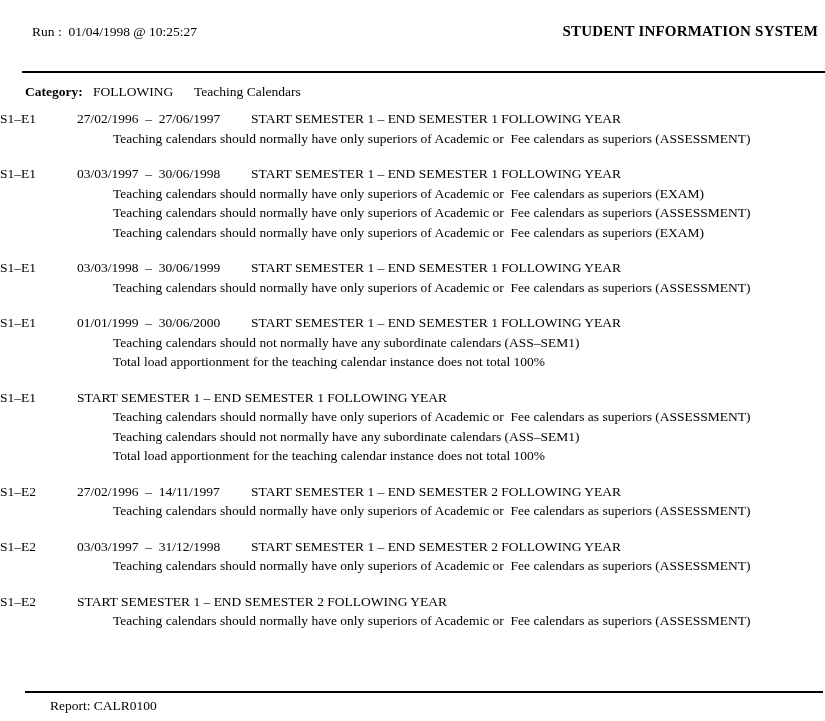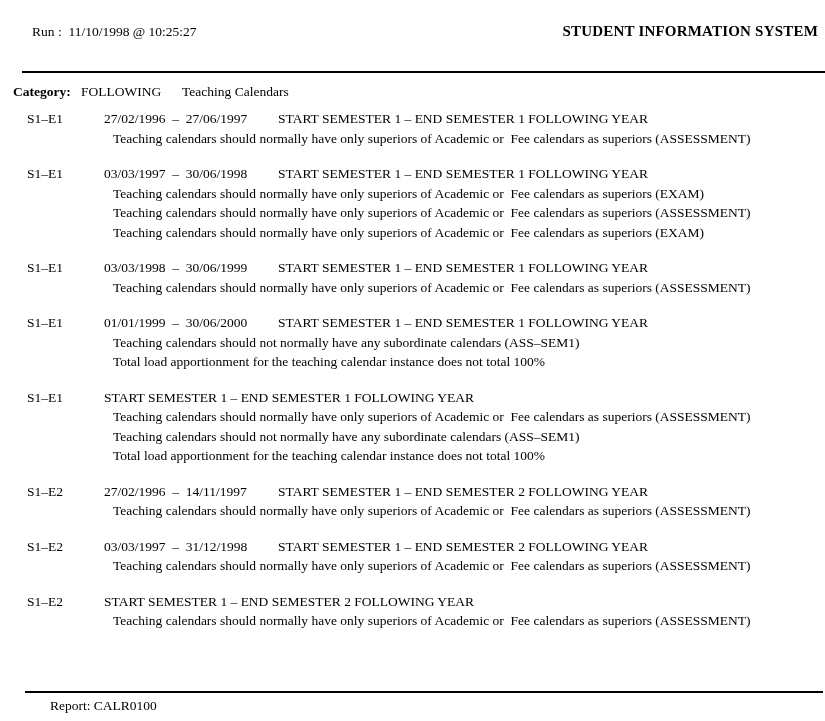--- a/index.html
+++ b/index.html
@@ -50,34 +50,33 @@
     height: 2px;
     background: #000000;
   }
   .category-row {
     position: absolute;
     top: 84px;
     left: 0;
     right: 0;
     display: flex;
     font-size: 13.5px;
-    padding-left: 13px;
+    padding-left: 25px;
   }
   .category-label { font-weight: bold; width: 68px; }
   .category-code  { width: 101px; }
   .entries {
     position: absolute;
     top: 109px;
     left: 0;
     right: 0;
   }
   .entry { margin-bottom: 16px; }
   .entry-header {
     display: flex;
-    padding-left: 27px;
     font-size: 13.5px;
     line-height: 19.5px;
     white-space: pre;
   }
   .entry-code  { width: 77px; }
   .entry-dates { width: 174px; }
   .entry-heading { flex: 1; }
   .entry-messages { padding-left: 113px; }
   .entry-message {
     font-size: 13.5px;
@@ -99,21 +98,21 @@
     font-size: 13.5px;
     white-space: pre;
     margin-left: 23px;
   }
 </style>
 </head>
 <body>
 
 <div class="page">
 
-  <div class="run-label">Run :  11/10/1998 @ 10:25:27</div>
+  <div class="run-label">Run :  01/04/1998 @ 10:25:27</div>
 
   <div class="title-block">
     <div class="title">STUDENT INFORMATION SYSTEM</div>
   </div>
 
   <div class="rule-top"></div>
 
   <div class="category-row">
     <span class="category-label">Category:</span>
     <span class="category-code">FOLLOWING</span>

